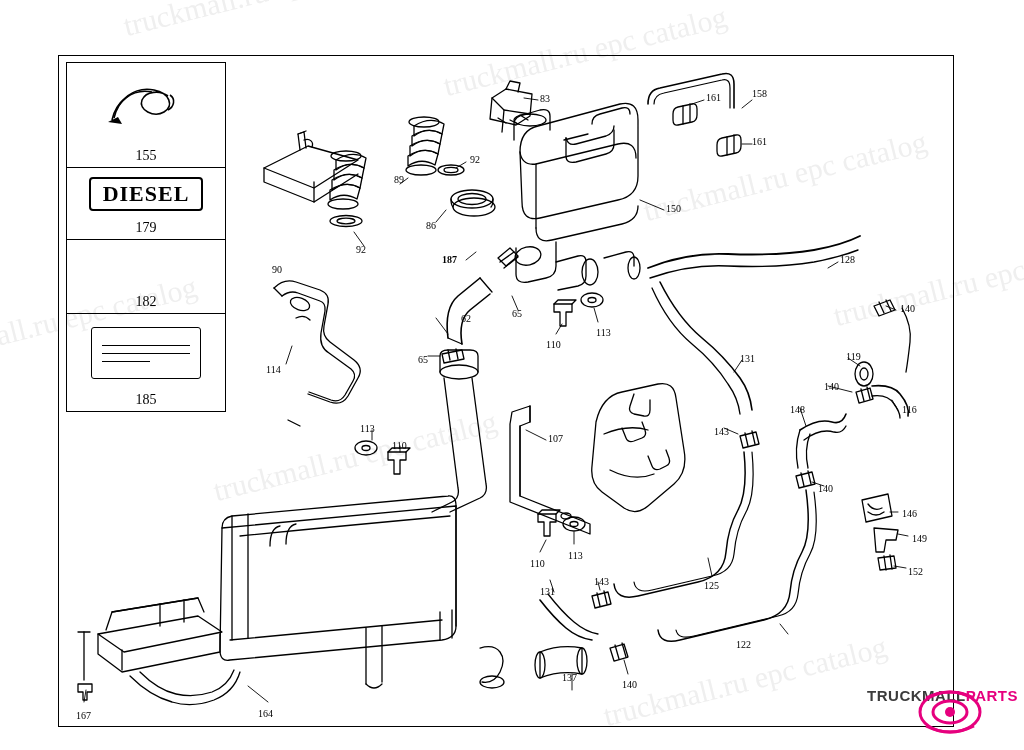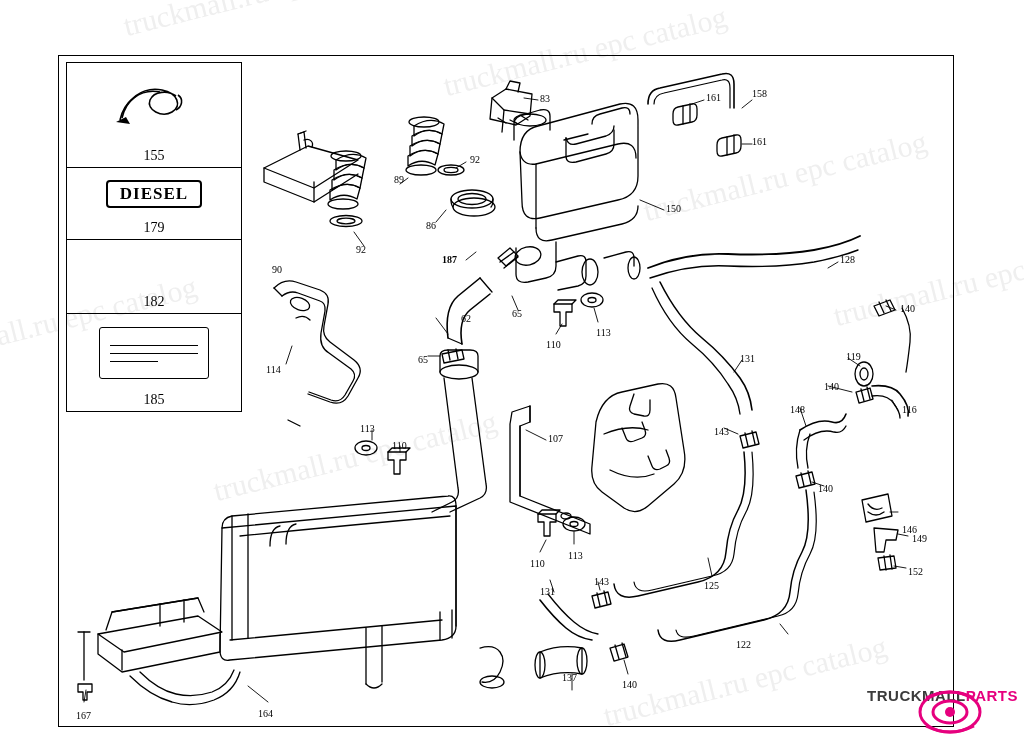--- a/index.html
+++ b/index.html
@@ -35,21 +35,21 @@
     width: 896px;
     height: 672px;
     border: 1px solid #000;
     box-sizing: border-box;
   }
   
   .legend {
     position: absolute;
     left: 66px;
     top: 62px;
-    width: 176px;
+    width: 160px;
     height: 350px;
     border: 1px solid #000;
     box-sizing: border-box;
   }
   .legend-cell {
     position: relative;
     border-bottom: 1px solid #000;
     box-sizing: border-box;
     display: flex;
     flex-direction: column;
@@ -61,21 +61,21 @@
     font-size: 14px;
     font-family: "Liberation Serif", serif;
     padding-bottom: 3px;
   }
   .legend-art { flex: 1; display: flex; align-items: center; justify-content: center; width: 100%; }
   .badge-diesel {
     border: 2px solid #000;
     border-radius: 4px;
     padding: 2px 12px;
     font-family: "Liberation Serif", serif;
-    font-size: 17px;
+    font-size: 22px;
     font-weight: bold;
     letter-spacing: 1px;
   }
   .badge-pme {
     border: 1px solid #000;
     border-radius: 3px;
     padding: 3px 10px;
     font-family: "Liberation Serif", serif;
     font-style: italic;
     font-size: 14px;
@@ -523,21 +523,21 @@
       <div class="cn" style="left: 418px; top: 354px;">65</div>
       <div class="cn" style="left: 266px; top: 364px;">114</div>
       <div class="cn" style="left: 824px; top: 381px;">140</div>
       <div class="cn" style="left: 790px; top: 404px;">148</div>
       <div class="cn" style="left: 902px; top: 404px;">116</div>
       <div class="cn" style="left: 714px; top: 426px;">143</div>
       <div class="cn" style="left: 360px; top: 423px;">113</div>
       <div class="cn" style="left: 392px; top: 440px;">110</div>
       <div class="cn" style="left: 548px; top: 433px;">107</div>
       <div class="cn" style="left: 818px; top: 483px;">140</div>
-      <div class="cn" style="left: 902px; top: 508px; margin-top: 16px;">146</div>
+      <div class="cn" style="left: 902px; top: 508px;">146</div>
       <div class="cn" style="left: 912px; top: 533px;">149</div>
       <div class="cn" style="left: 530px; top: 558px;">110</div>
       <div class="cn" style="left: 568px; top: 550px;">113</div>
       <div class="cn" style="left: 908px; top: 566px;">152</div>
       <div class="cn" style="left: 540px; top: 586px;">131</div>
       <div class="cn" style="left: 594px; top: 576px;">143</div>
       <div class="cn" style="left: 704px; top: 580px;">125</div>
       <div class="cn" style="left: 736px; top: 639px;">122</div>
       <div class="cn" style="left: 622px; top: 679px;">140</div>
       <div class="cn" style="left: 562px; top: 672px;">137</div>

